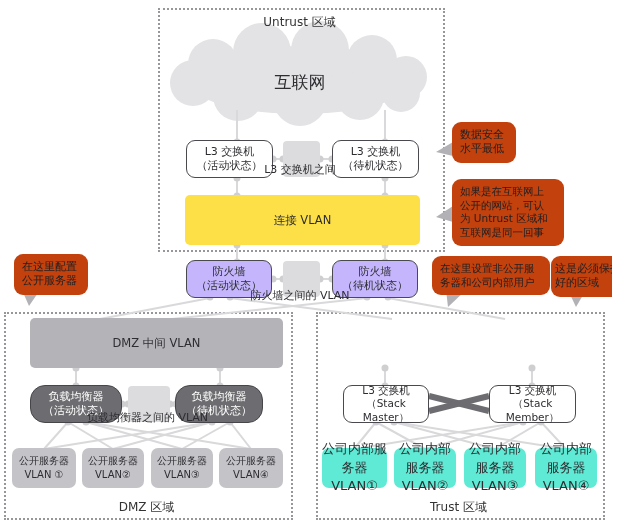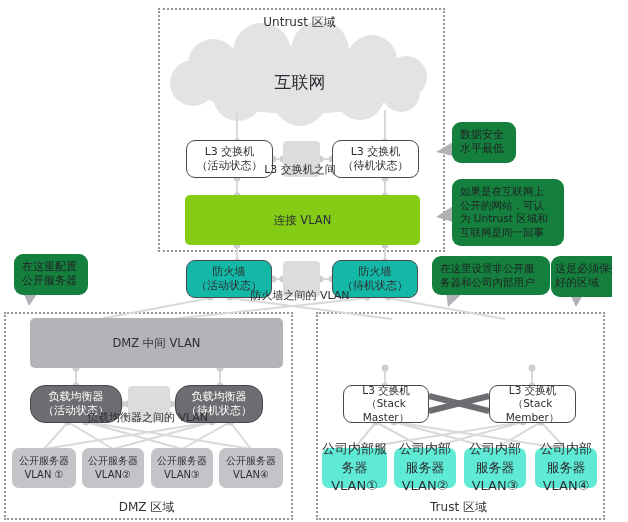--- a/index.html
+++ b/index.html
@@ -9,31 +9,31 @@
   }
   .zone{position:absolute;border:2px dotted #97979b;background:transparent;}
   .zone-title{position:absolute;font-size:12px;color:#333;text-align:center;z-index:3;}
   svg.layer{position:absolute;left:0;top:0;z-index:1;}
   svg.toplayer{position:absolute;left:0;top:0;z-index:4;pointer-events:none;}
   .box{
     position:absolute;display:flex;align-items:center;justify-content:center;
     text-align:center;white-space:pre-line;line-height:1.3;z-index:2;
     font-size:11px;color:#2e2e32;box-sizing:border-box;
   }
-  .vlan-big{background:#84cc16;border-radius:5px;font-size:11.5px;}
+  .vlan-big{background:#fde047;border-radius:5px;font-size:11.5px;}
   .vlan-big.dark{background:#b4b4b8;}
   .node-white{background:#ffffff;border:1.6px solid #4a4a4e;border-radius:9px;}
-  .node-gray{background:#14b8a6;border:1.6px solid #4a4a4e;border-radius:9px;}
+  .node-gray{background:#c4b5fd;border:1.6px solid #4a4a4e;border-radius:9px;}
   .node-dark{background:#6d6d71;border:1.6px solid #46464a;border-radius:15px;color:#ffffff;}
   .mini-vlan{background:#dcdcde;border-radius:4px;}
   .server{background:#c4c4c8;border-radius:7px;font-size:10px;line-height:1.45;}
   .server.light{background:#5eead4;font-size:13px;}
   .flabel{position:absolute;font-size:11px;color:#2e2e32;text-align:center;white-space:nowrap;z-index:3;margin-top:40px;}
   .bubble{
-    position:absolute;background:#15803d;border-radius:9px;font-size:11px;color:#1f1f23;
+    position:absolute;background:#c2410c;border-radius:9px;font-size:11px;color:#1f1f23;
     padding:6px 8px;white-space:pre-line;line-height:1.3;z-index:5;text-align:left;
   }
   .cloud-label{position:absolute;font-size:17px;color:#2e2e32;text-align:center;z-index:2;}
 </style>
 </head>
 <body>
 
 <div id="canvas">
 
   <div class="zone" style="left:158px;top:8px;width:283px;height:240px;"></div>

